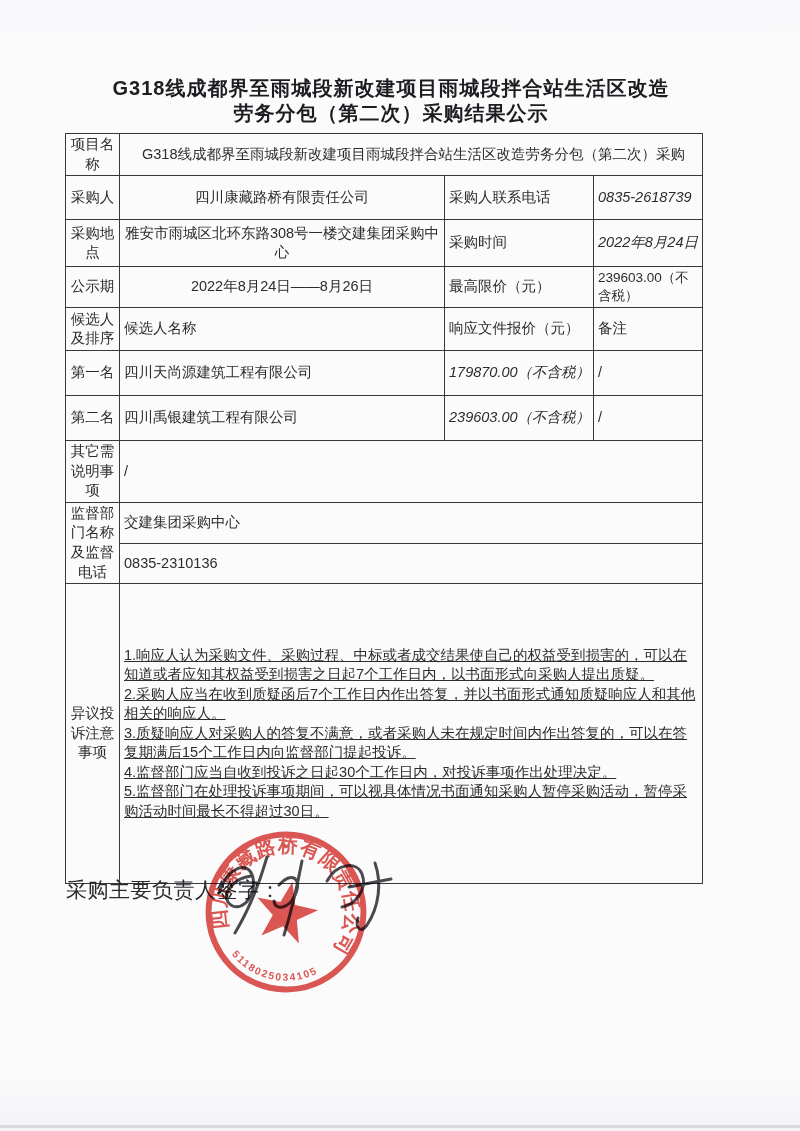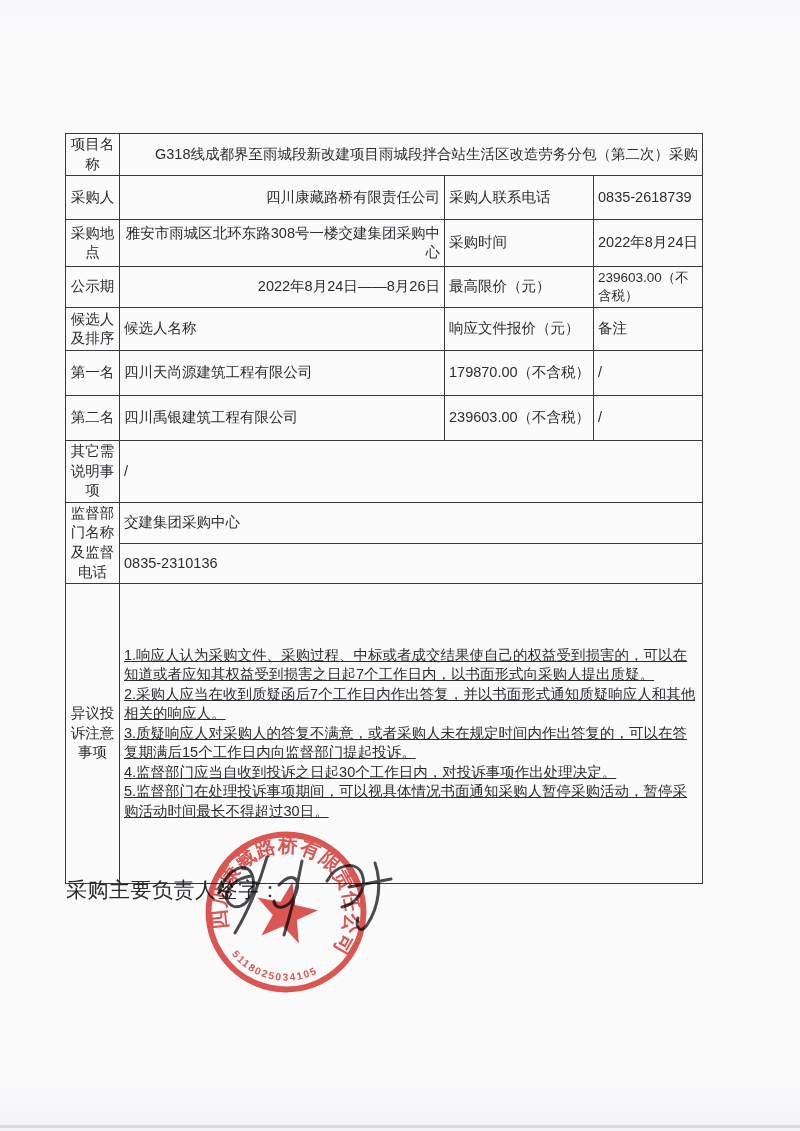--- a/index.html
+++ b/index.html
@@ -26,23 +26,23 @@
     position:absolute;left:65px;top:133px;width:637px;
     border-collapse:collapse;table-layout:fixed;
   }
   .tbl td{
     border:1.5px solid #38383c;
     padding:1px 4px;font-size:14.5px;line-height:1.35;
     vertical-align:middle;overflow:hidden;word-break:break-all;
   }
   .lab{font-size:12.5px;line-height:1.55;padding:2px 2px 2px 3px;text-align:center;}
   .lab-ctr{text-align:center;padding:2px 1px;}
-  .left{text-align:right;padding-left:13px;margin-left:24px;}
+  .left{text-align:center;padding-left:13px;margin-left:24px;}
   .ctr{text-align:left;}
-  .nowrap{white-space:nowrap;font-size:13.5px;}
+  .nowrap{white-space:nowrap;font-size:13.5px;font-style:italic;}
   .r1 td{height:29px;} .r2 td{height:41px;} .r3 td{height:44px;}
   .r4 td{height:38px;} .r5 td{height:40px;} .r6 td{height:42px;}
   .r7 td{height:42px;margin-left:12px;} .r8 td{height:39px;} .r9a td{height:37px;}
   .r9b td{height:36px;} .r10 td{height:297px;}
   .complaint{padding:8px 12px;font-size:15px;line-height:28px;vertical-align:middle;text-decoration:underline;}
   .complaint .item{text-align:left;}
 
   .sig-label{
     position:absolute;left:66px;top:876px;font-size:21px;letter-spacing:.5px;color:#2a2a2e;
   }
@@ -53,20 +53,24 @@
   .signature{
     position:absolute;left:205px;top:845px;width:210px;height:105px;
     mix-blend-mode:multiply;opacity:.92;
   }
 </style>
 </head>
 <body>
 
 <div class="sheet">
 
+  <div class="title">
+    <div>G318线成都界至雨城段新改建项目雨城段拌合站生活区改造</div>
+    <div>劳务分包（第二次）采购结果公示</div>
+  </div>
 
   <table class="tbl">
     <colgroup>
       <col style="width:54px">
         <col style="width:325px">
         <col style="width:149px">
         <col style="width:109px">
     </colgroup>
     <tbody>
         <tr class="r1">

